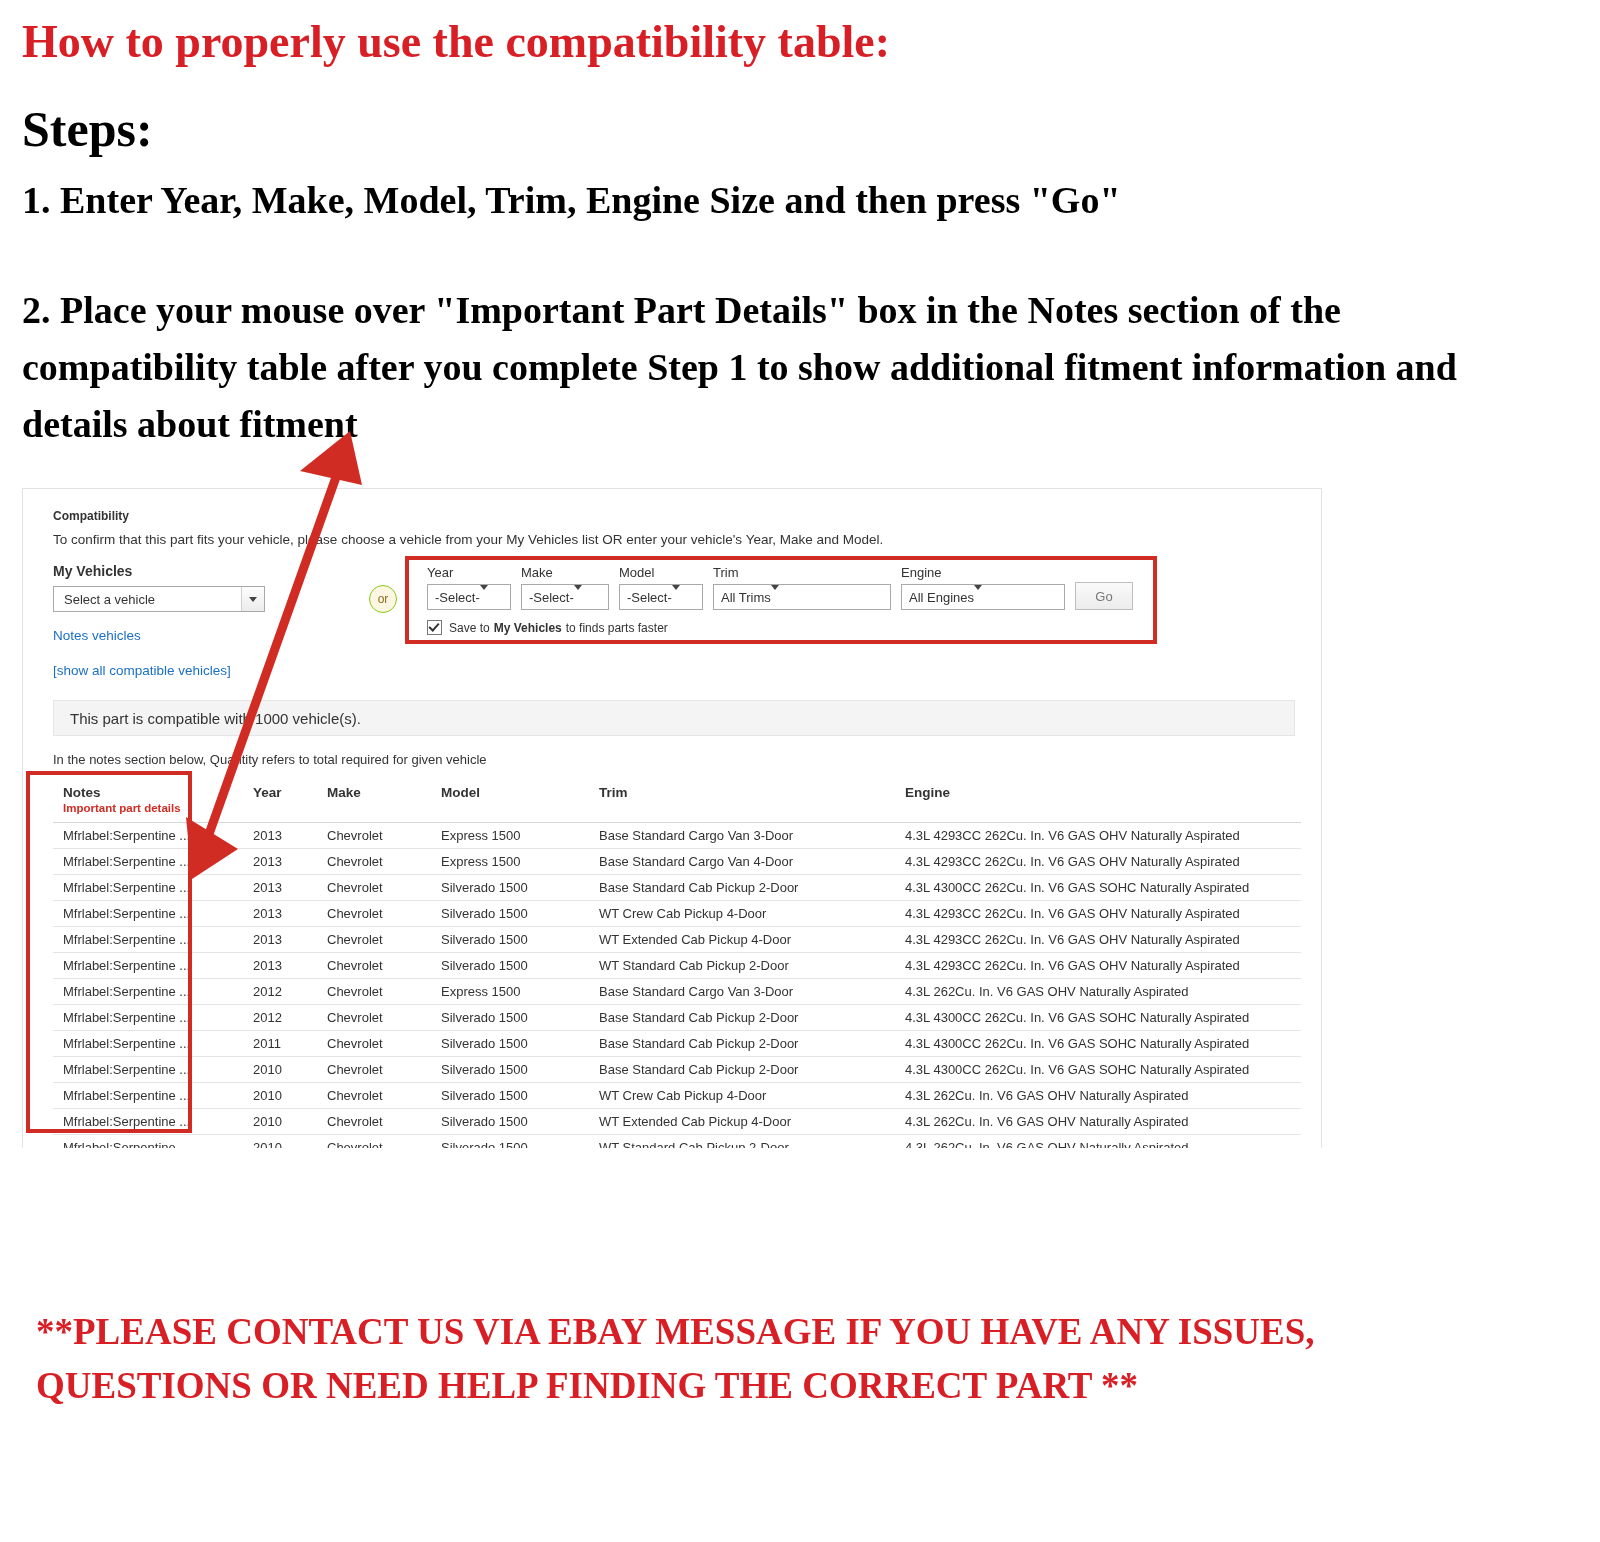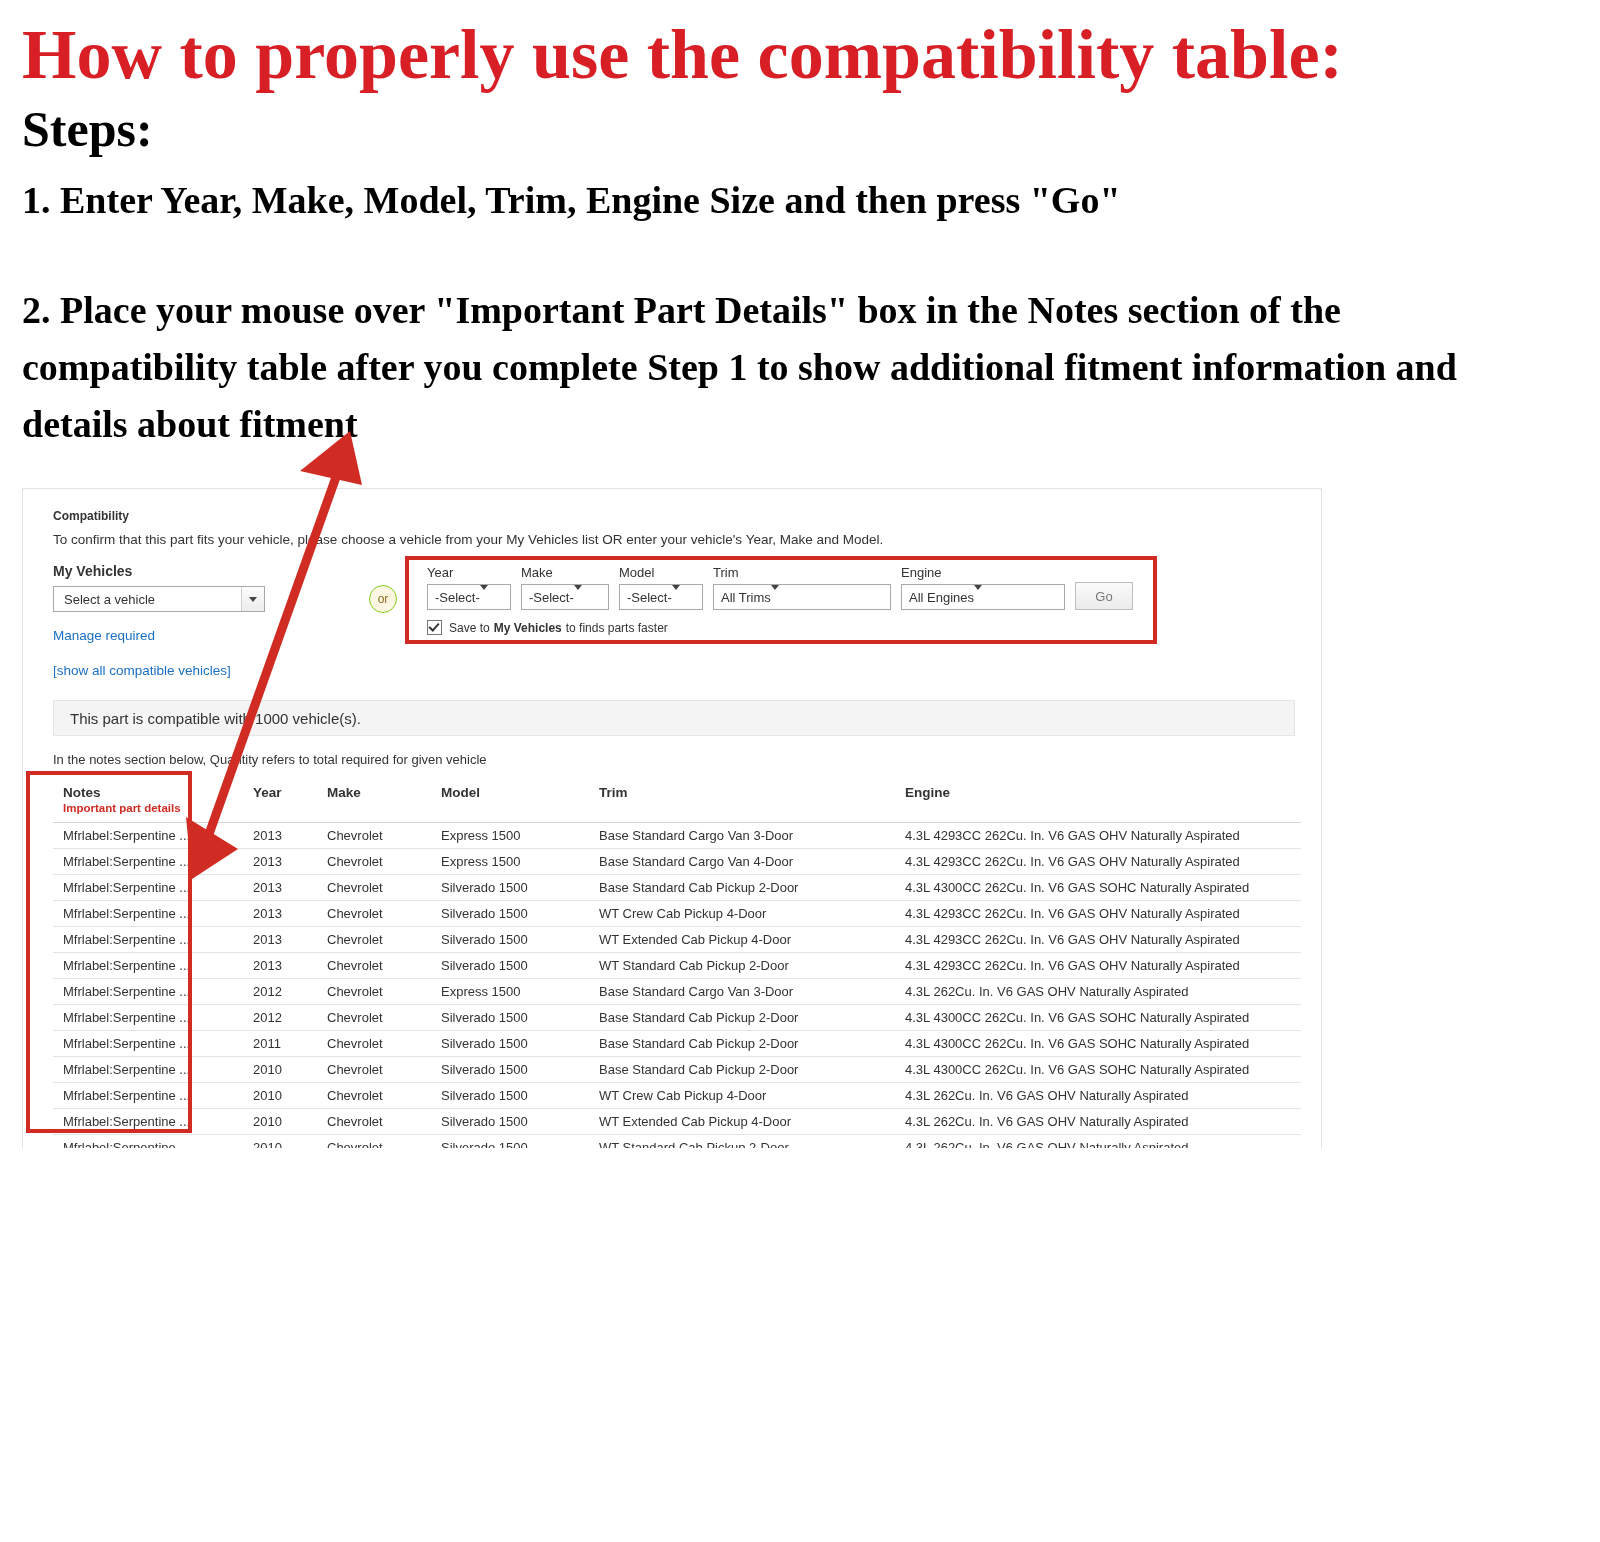--- a/index.html
+++ b/index.html
@@ -18,21 +18,21 @@
     position: relative;
     width: 1600px;
     height: 1542px;
   }
 
   
   .headline {
     font-family: "Liberation Serif", serif;
     font-weight: bold;
     color: #d81f26;
-    font-size: 70px;
+    font-size: 46px;
     line-height: 1.05;
     position: absolute;
     left: 22px;
     top: 18px;
     white-space: nowrap;
     text-align: right;
   }
   .steps-label {
     font-family: "Liberation Serif", serif;
     font-weight: bold;
@@ -361,21 +361,21 @@
 
       <div class="row-main">
         <div class="myveh">
           <div class="myveh-label">My Vehicles</div>
           <div class="select-box">
             <span>Select a vehicle</span>
             <span class="arrow">
                 <span class="caret"></span>
               </span>
           </div>
-          <a class="link manage-link">Manage required</a>
+          <a class="link manage-link">Notes vehicles</a>
           <a class="link showall-link">[show all compatible vehicles]</a>
         </div>
 
         <div class="or-wrap">
           <div class="or-circle">or</div>
         </div>
 
         <div class="finder">
           <div class="finder-fields">
             <div class="field">
@@ -556,13 +556,14 @@
   <div class="notes-outline"></div>
 
   <svg class="arrow-svg" width="260" height="460" viewBox="0 0 260 460">
     <g stroke="#d12c24" stroke-width="9" fill="none" stroke-linecap="round">
       <line x1="196" y1="24" x2="48" y2="440"></line>
     </g>
     <polygon points="200,6 150,46 212,60" fill="#d12c24"></polygon>
     <polygon points="42,454 36,392 88,424" fill="#d12c24"></polygon>
   </svg>
 
+  <div class="contact">**PLEASE CONTACT US VIA EBAY MESSAGE IF YOU HAVE ANY ISSUES, QUESTIONS OR NEED HELP FINDING THE CORRECT PART **</div>
 </div>
 
 </body></html>

